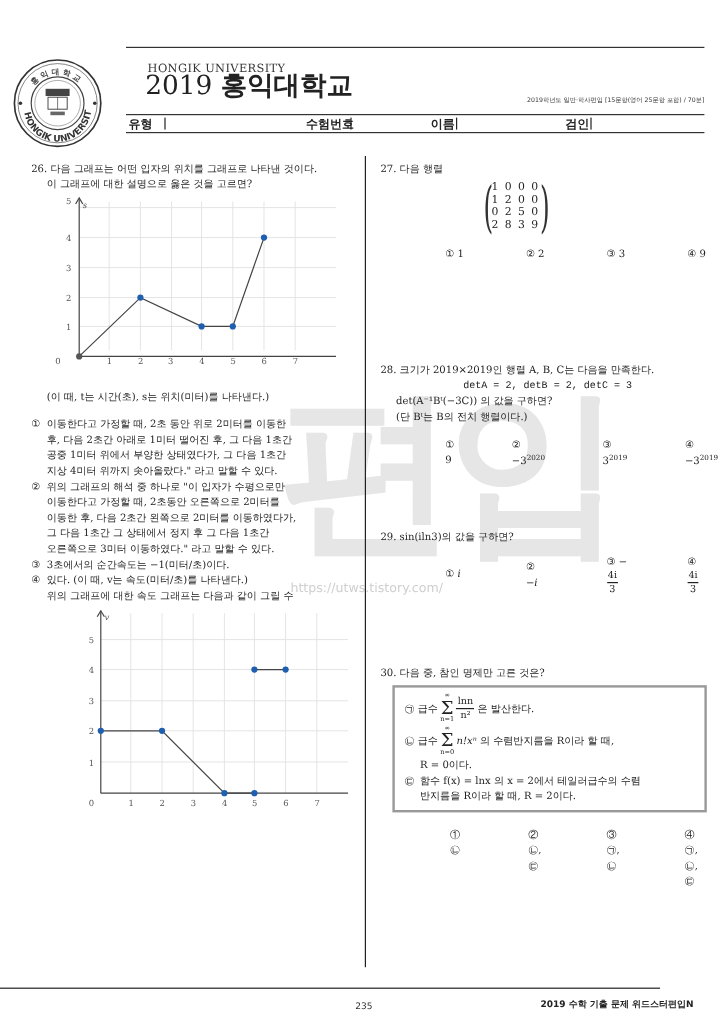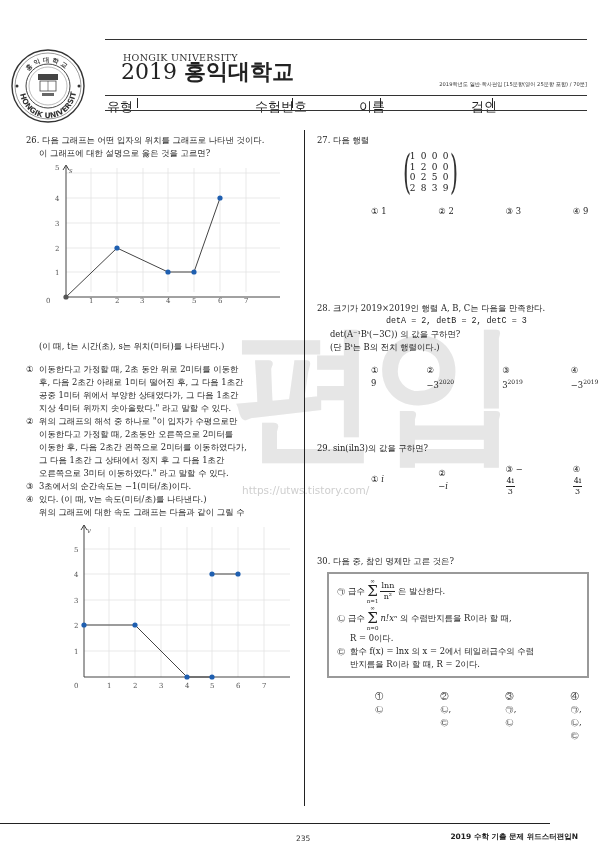--- a/index.html
+++ b/index.html
@@ -11,21 +11,21 @@
 
   .header-topline { position: absolute; left: 105px; right: 18px; top: 39px; border-top: 1px solid #333; }
   .logo { position: absolute; left: 8px; top: 46px; width: 80px; height: 80px; }
   .univ-en { position: absolute; left: 123px; top: 51px; font-family: "DejaVu Serif", serif; font-size: 9.5px; letter-spacing: 0.3px; color: #333; }
   .univ-title { position: absolute; left: 121px; top: 61px; font-size: 22px; line-height: 1; color: #222; }
   .univ-title .year { font-family: "DejaVu Serif", serif; font-weight: normal; }
   .univ-title .name { font-family: "DejaVu Sans", sans-serif; font-weight: bold; }
   .exam-info { position: absolute; right: 18px; top: 80px; font-family: "DejaVu Sans", sans-serif; font-size: 5.2px; color: #333; }
   .info-line1 { position: absolute; left: 105px; right: 18px; top: 95px; border-top: 1px solid #333; }
   .info-line2 { position: absolute; left: 105px; right: 18px; top: 110px; border-top: 1px solid #333; }
-  .info-row { position: absolute; top: 97px; left: 105px; right: 18px; height: 12px; font-family: "DejaVu Sans", sans-serif; font-size: 13px; font-weight: normal; color: #222; }
+  .info-row { position: absolute; top: 97px; left: 105px; right: 18px; height: 12px; font-family: "DejaVu Sans", sans-serif; font-size: 10px; font-weight: bold; color: #222; }
   .info-row span { position: absolute; top: 0; }
   .info-row .bar { width: 1px; height: 10px; background: #222; top: 1px; }
 
   .col-divider { position: absolute; left: 304px; top: 130px; height: 676px; border-left: 1px solid #222; }
 
   .col { position: absolute; z-index: 1; }
   .left { left: 26px; top: 134px; width: 272px; }
   .right { left: 317px; top: 134px; width: 275px; }
 
   .q-title { display: block; }
@@ -155,21 +155,21 @@
           <text x="136" y="143">4</text>
           <text x="162" y="143">5</text>
         <text x="188" y="143">6</text>
           <text x="214" y="143">7</text>
         <text x="39" y="13" font-style="italic">s</text>
         <text x="250" y="132" font-style="italic">t</text>
       </g>
     </svg>
   </div>
 
-  <span class="indent" style="margin-top:20px">(이 때, t는 시간(초), s는 위치(미터)를 나타낸다.)</span>
+  <span class="indent" style="margin-top:4px">(이 때, t는 시간(초), s는 위치(미터)를 나타낸다.)</span>
 
   <div style="margin-top:10px">
     <div class="opt">
       <span class="num">①</span>
       <span class="line">이동한다고 가정할 때, 2초 동안 위로 2미터를 이동한</span>
       <span class="line">후, 다음 2초간 아래로 1미터 떨어진 후, 그 다음 1초간</span>
       <span class="line">공중 1미터 위에서 부양한 상태였다가, 그 다음 1초간</span>
       <span class="line">지상 4미터 위까지 솟아올랐다." 라고 말할 수 있다.</span>
     </div>
     <div class="opt">

